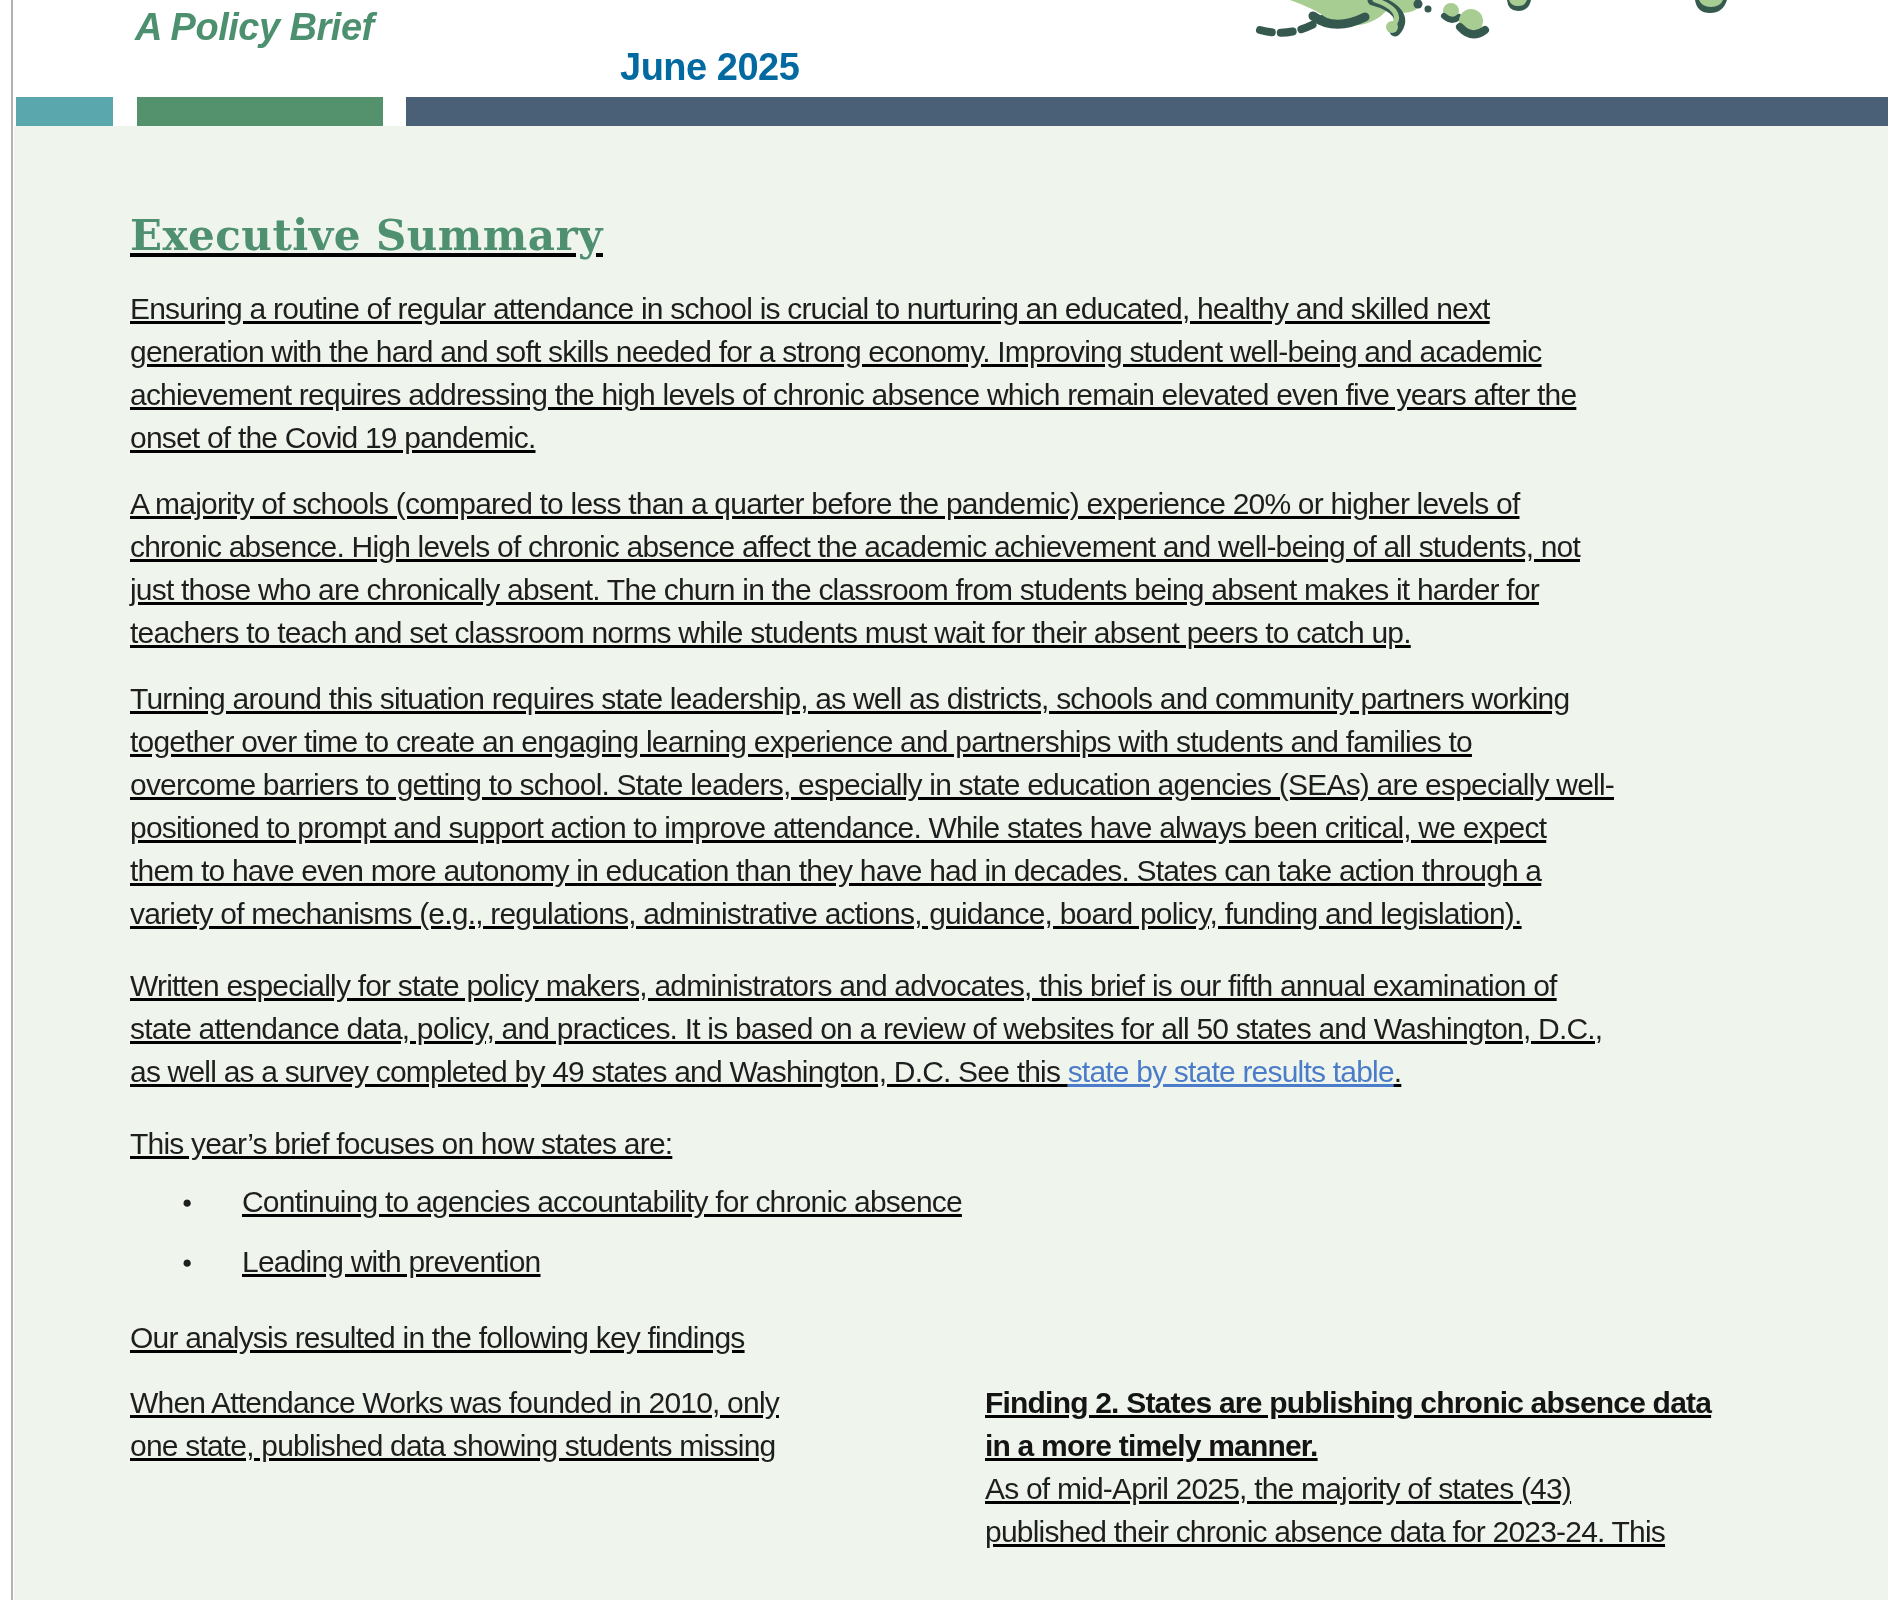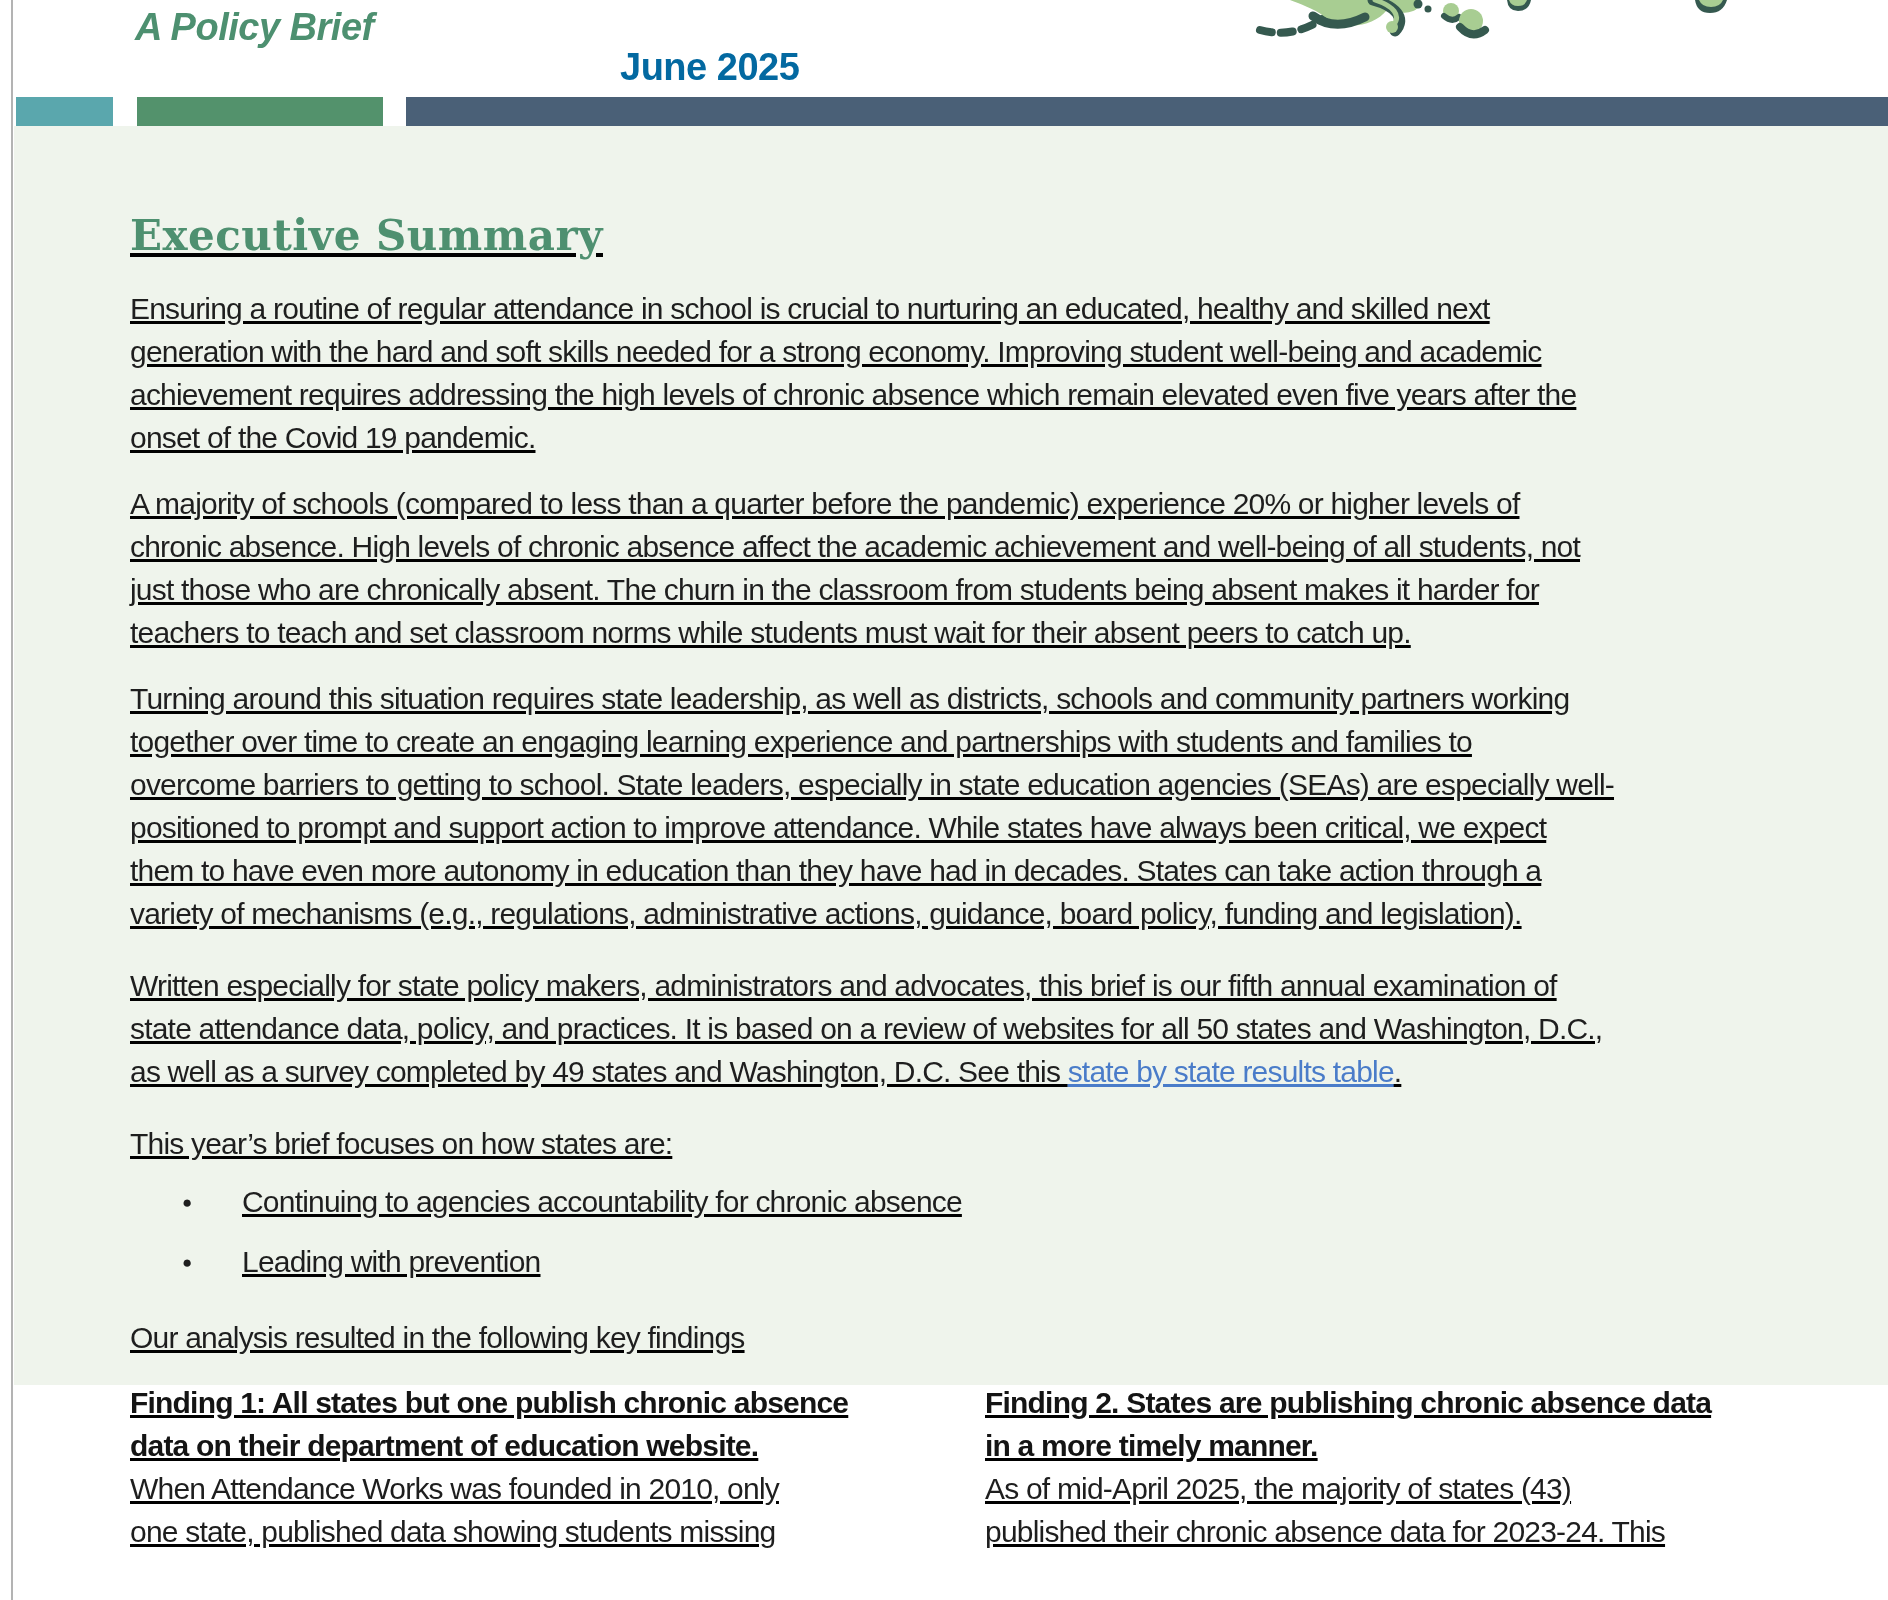--- a/index.html
+++ b/index.html
@@ -42,21 +42,21 @@
     position: relative; height: 29px; background: #ffffff;
   }
   .band .seg { position: absolute; top: 0; height: 29px; }
   .seg-teal  { left: 2px;   width: 97px;  background: #5aa7ad; }
   .seg-green { left: 123px; width: 246px; background: #53926c; }
   .seg-slate { left: 392px; right: 0;     background: #4a6077; }
   
   .content {
     position: relative;
     background: #eff4ec;
-    height: 1259px;
+    height: 1474px;
     padding-left: 116px;
     box-sizing: border-box;
     color: #1e1e1e;
   }
   h1.exec-title {
     margin: 0; padding-top: 85px; margin-bottom: 27px;
     font-family: "DejaVu Serif", serif;
     font-size: 42px; font-weight: bold;
     color: #4e9070; letter-spacing: 0.5px;
   }
@@ -171,22 +171,20 @@
 
     <ul class="focus-list">
       <li>Continuing to agencies accountability for chronic absence</li>
       <li>Leading with prevention</li>
     </ul>
 
     <p class="para findings-intro">Our analysis resulted in the following key findings</p>
 
     <div class="findings-row">
       <div class="finding-col">
-        <p class="finding-heading">Finding 1: All states but one publish chronic absence
-data on their department of education website.</p>
         <p class="finding-body">When Attendance Works was founded in 2010, only
 one state, published data showing students missing</p>
       </div>
       <div class="finding-col">
         <p class="finding-heading">Finding 2. States are publishing chronic absence data
 in a more timely manner.</p>
         <p class="finding-body">As of  mid-April 2025, the majority of states (43)
 published their chronic absence data for 2023-24. This</p>
       </div>
     </div>

